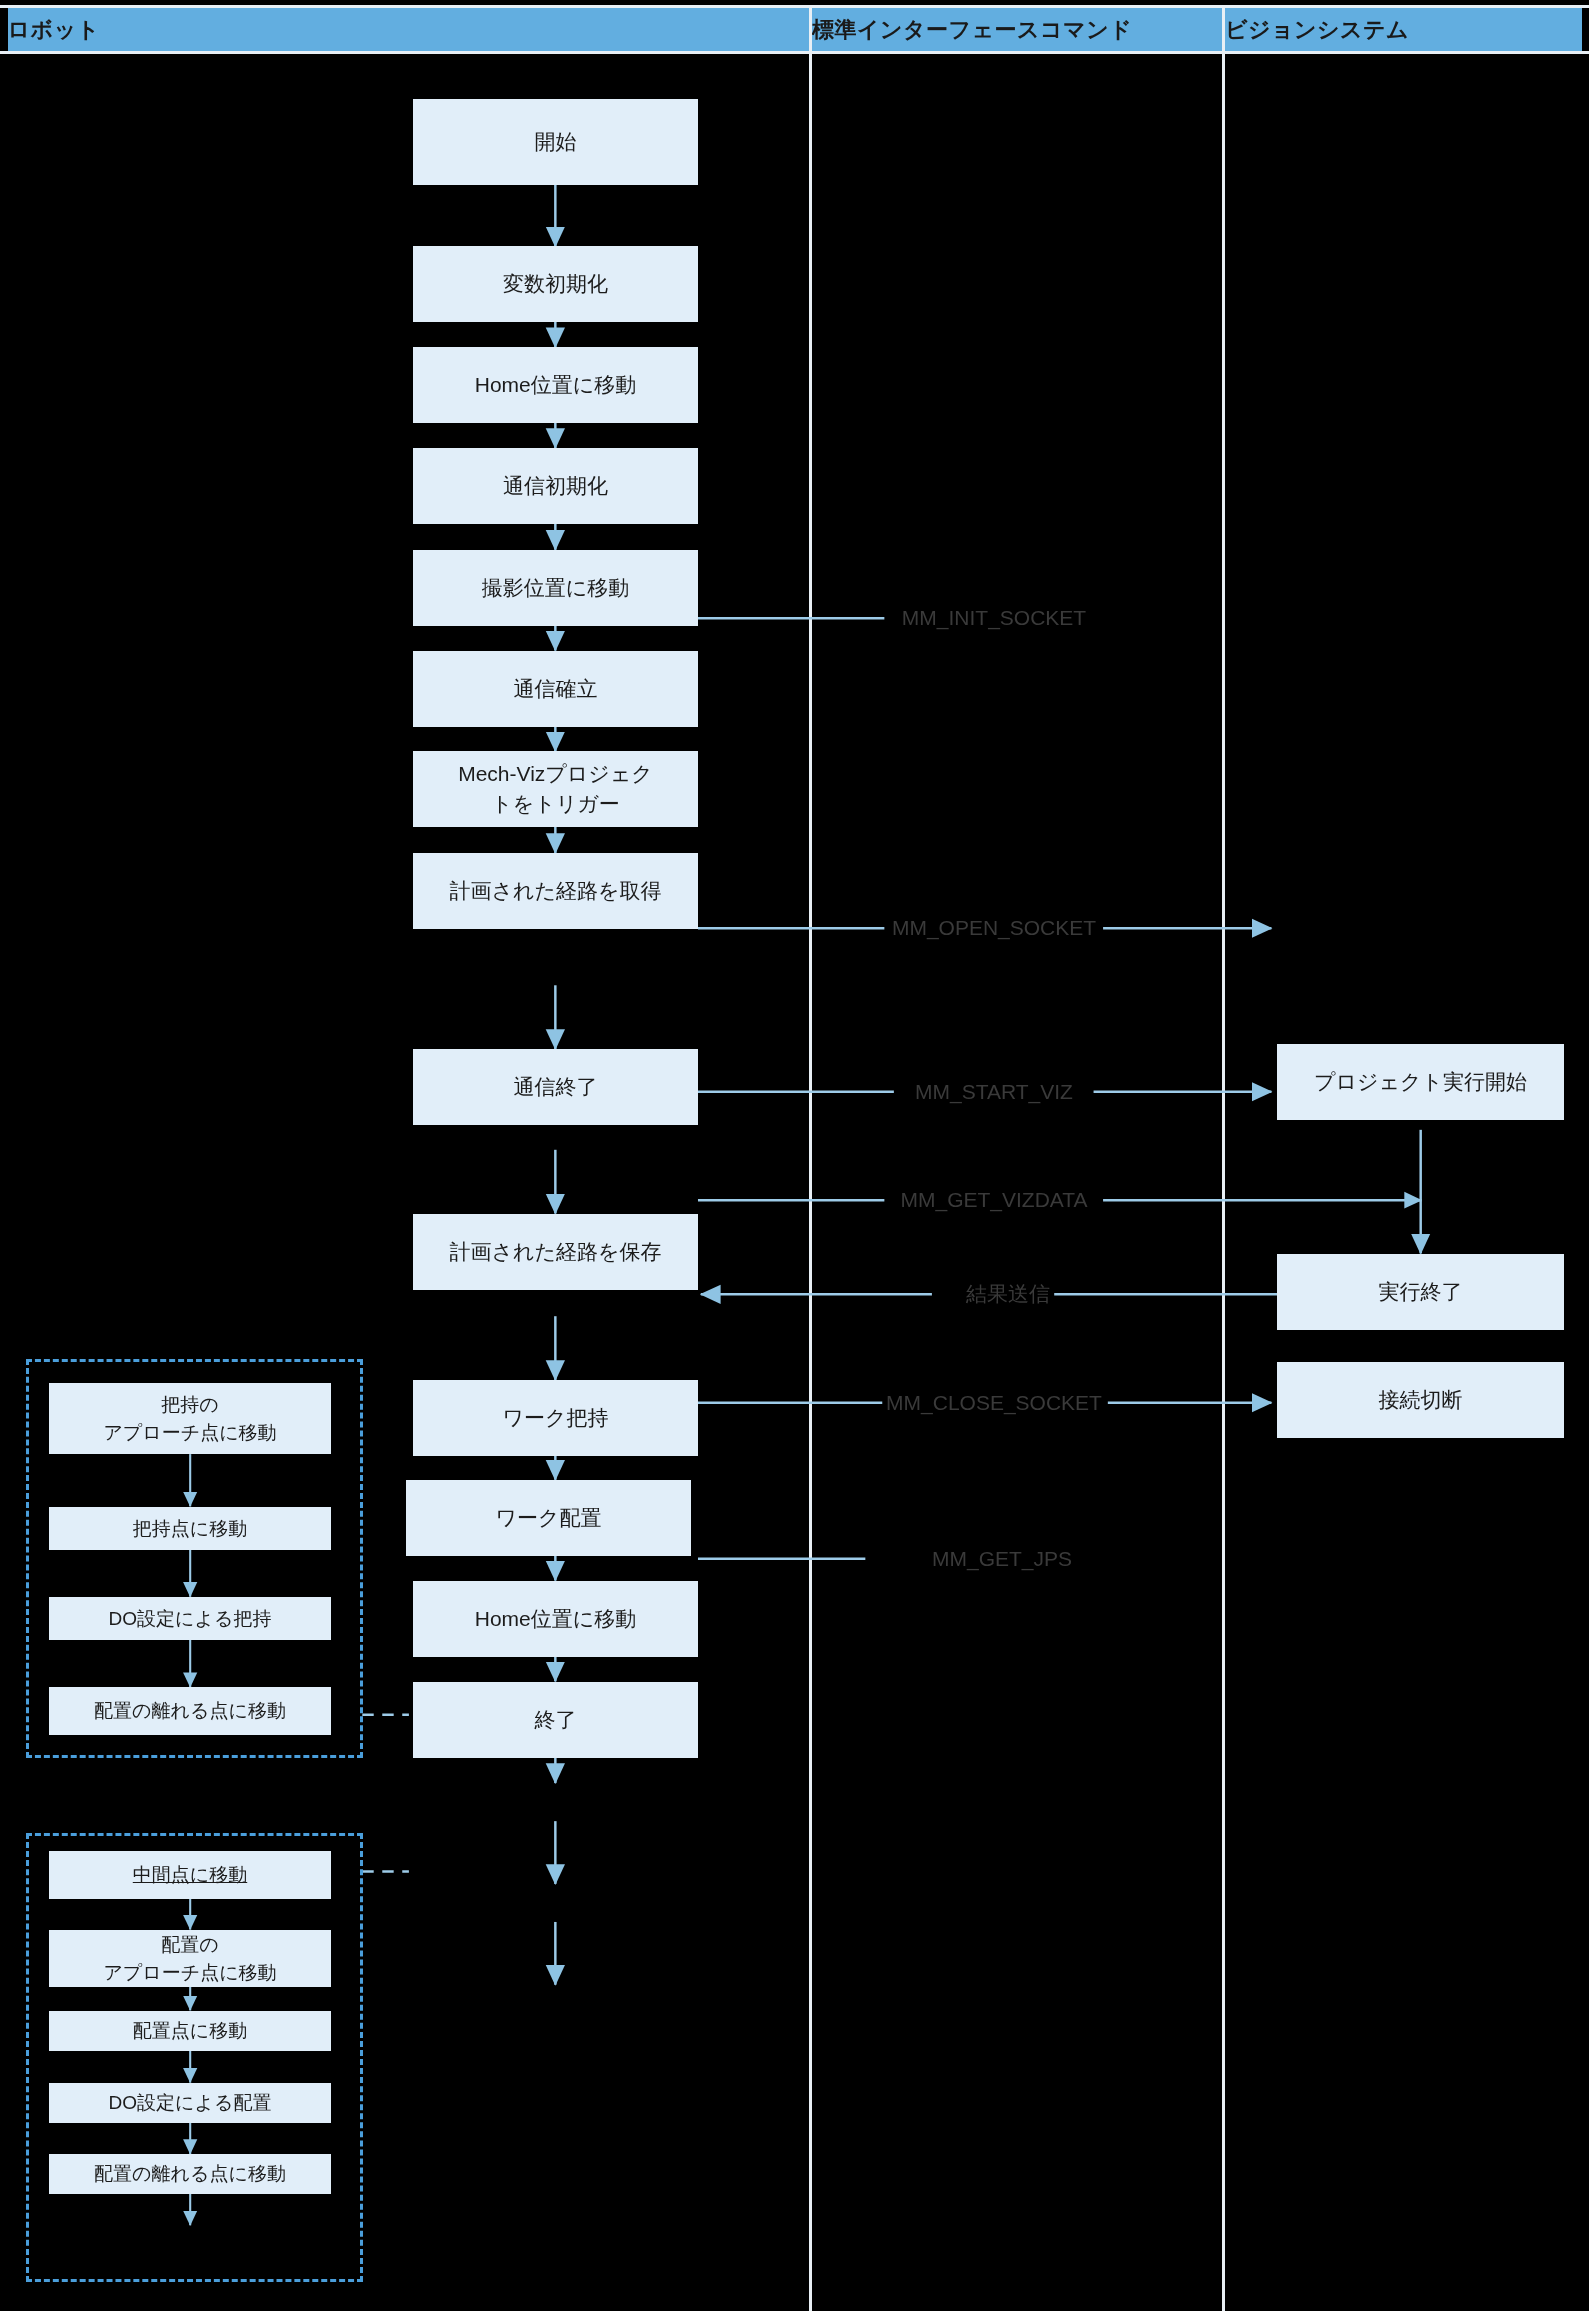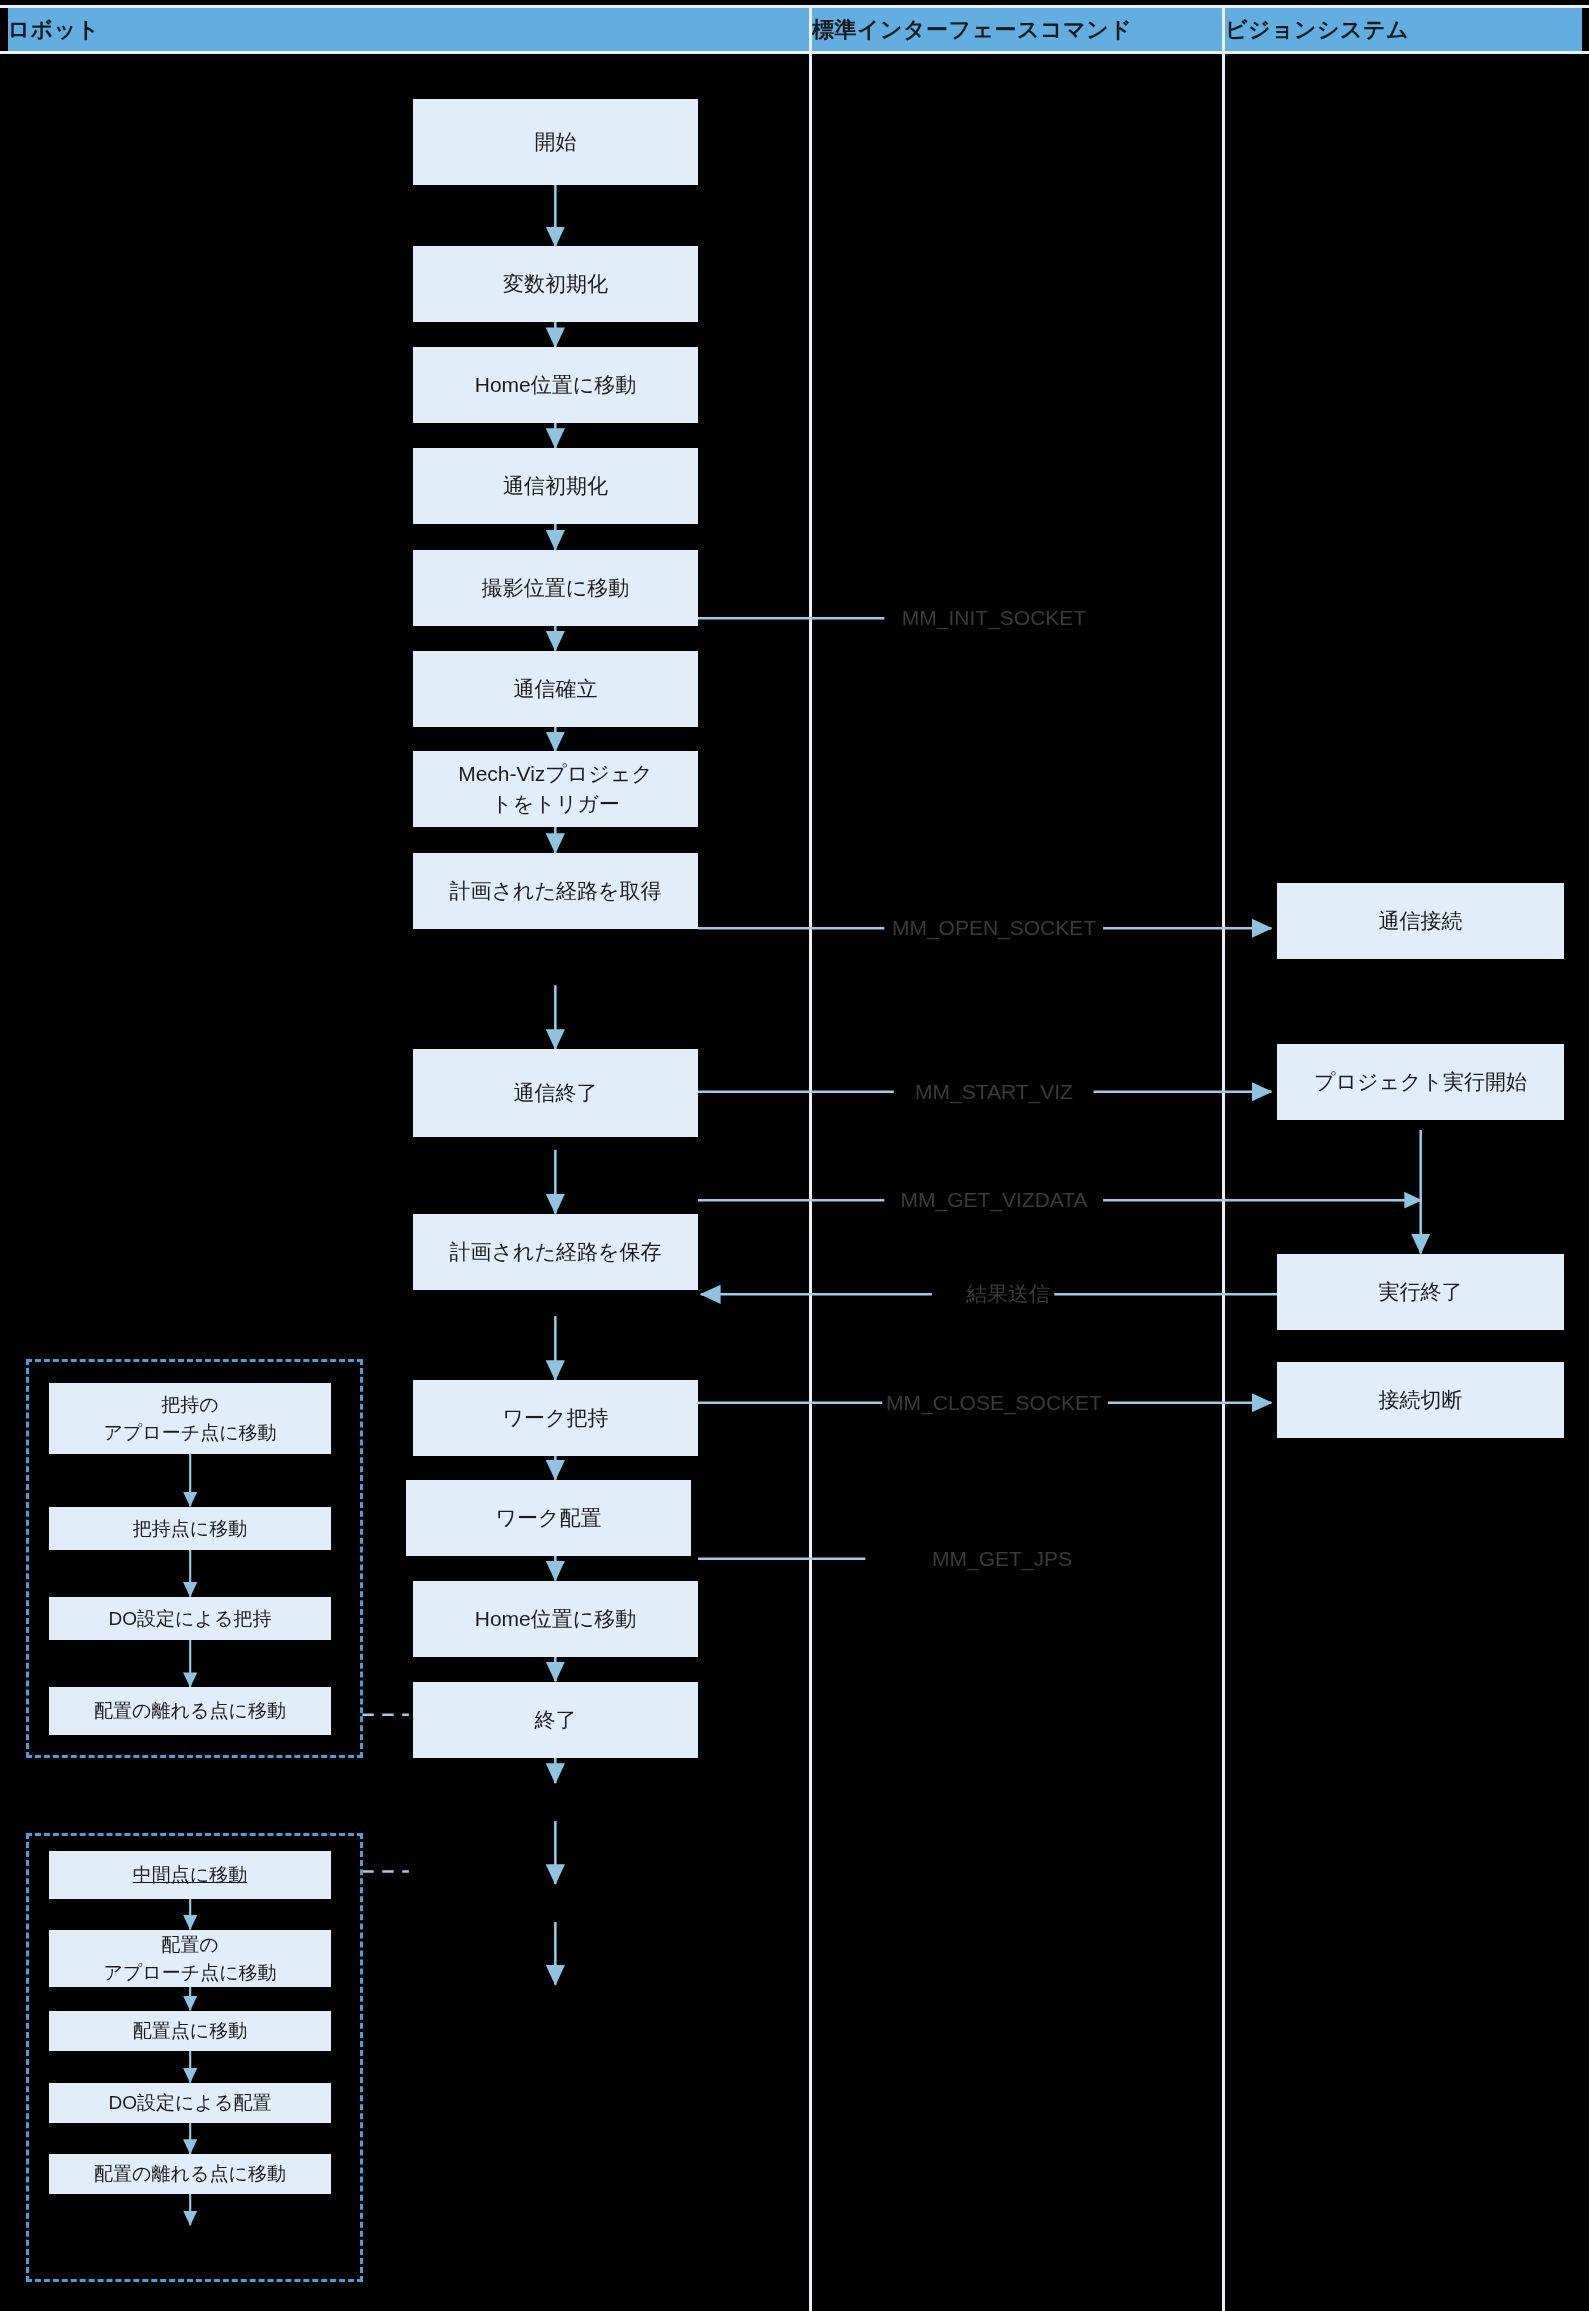--- a/index.html
+++ b/index.html
@@ -168,28 +168,27 @@
 
   <div class="node" style="left:413px;top:246px;width:285px;height:76px;">変数初期化</div>
   <div class="node" style="left:413px;top:99px;width:285px;height:86px;">開始</div>
   <div class="node" style="left:413px;top:347px;width:285px;height:76px;">Home位置に移動</div>
   <div class="node" style="left:413px;top:448px;width:285px;height:76px;">通信初期化</div>
   <div class="node" style="left:413px;top:550px;width:285px;height:76px;">撮影位置に移動</div>
   <div class="node" style="left:413px;top:651px;width:285px;height:76px;">通信確立</div>
   <div class="node" style="left:413px;top:751px;width:285px;height:76px;">Mech-Vizプロジェク
 トをトリガー</div>
   <div class="node" style="left:413px;top:853px;width:285px;height:76px;">計画された経路を取得</div>
-  <div class="node" style="left:413px;top:1049px;width:285px;height:88px;">通信終了</div>
+  <div class="node" style="left:413px;top:1049px;width:285px;height:76px;">通信終了</div>
   <div class="node" style="left:413px;top:1214px;width:285px;height:76px;">計画された経路を保存</div>
   <div class="node" style="left:413px;top:1380px;width:285px;height:76px;">ワーク把持</div>
   <div class="node" style="left:406px;top:1480px;width:285px;height:76px;">ワーク配置</div>
   <div class="node" style="left:413px;top:1581px;width:285px;height:76px;">Home位置に移動</div>
   <div class="node" style="left:413px;top:1682px;width:285px;height:76px;">終了</div>
 
-  <div class="node" style="left:1277px;top:883px;width:287px;height:76px;">通信接続</div>
   <div class="node" style="left:1277px;top:1044px;width:287px;height:76px;">プロジェクト実行開始</div>
   <div class="node" style="left:1277px;top:1254px;width:287px;height:76px;">実行終了</div>
   <div class="node" style="left:1277px;top:1362px;width:287px;height:76px;">接続切断</div>
 
   <div class="msg-label" style="left:994px;top:618px;">MM_INIT_SOCKET</div>
   <div class="msg-label" style="left:994px;top:928px;text-align:center;">MM_OPEN_SOCKET</div>
   <div class="msg-label" style="left:994px;top:1092px;">MM_START_VIZ</div>
   <div class="msg-label" style="left:994px;top:1200px;">MM_GET_VIZDATA</div>
   <div class="msg-label" style="left:1008px;top:1294px;">結果送信</div>
   <div class="msg-label" style="left:994px;top:1403px;">MM_CLOSE_SOCKET</div>

